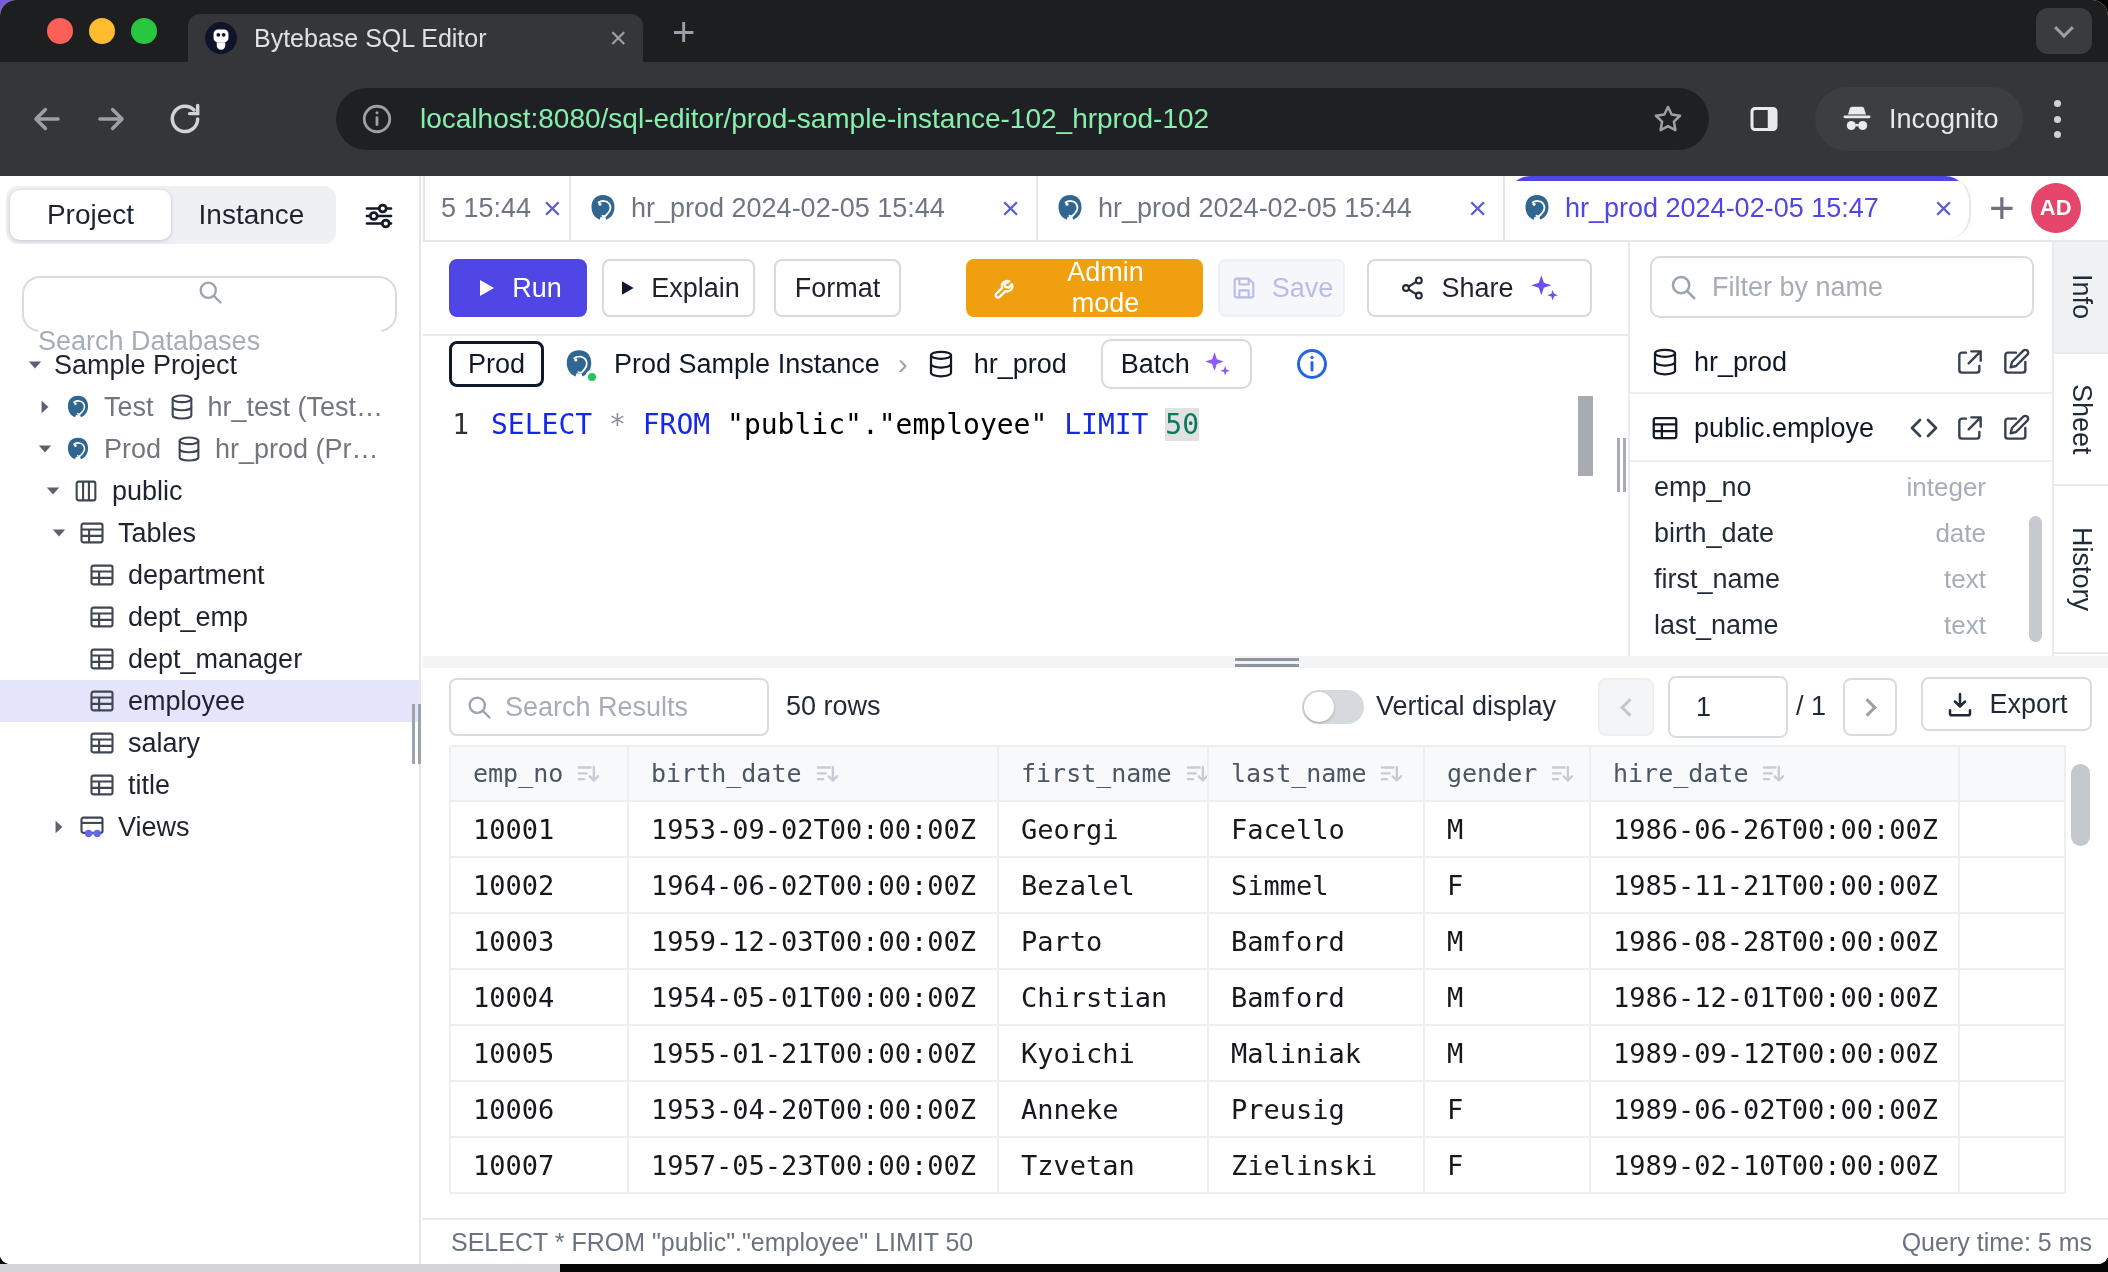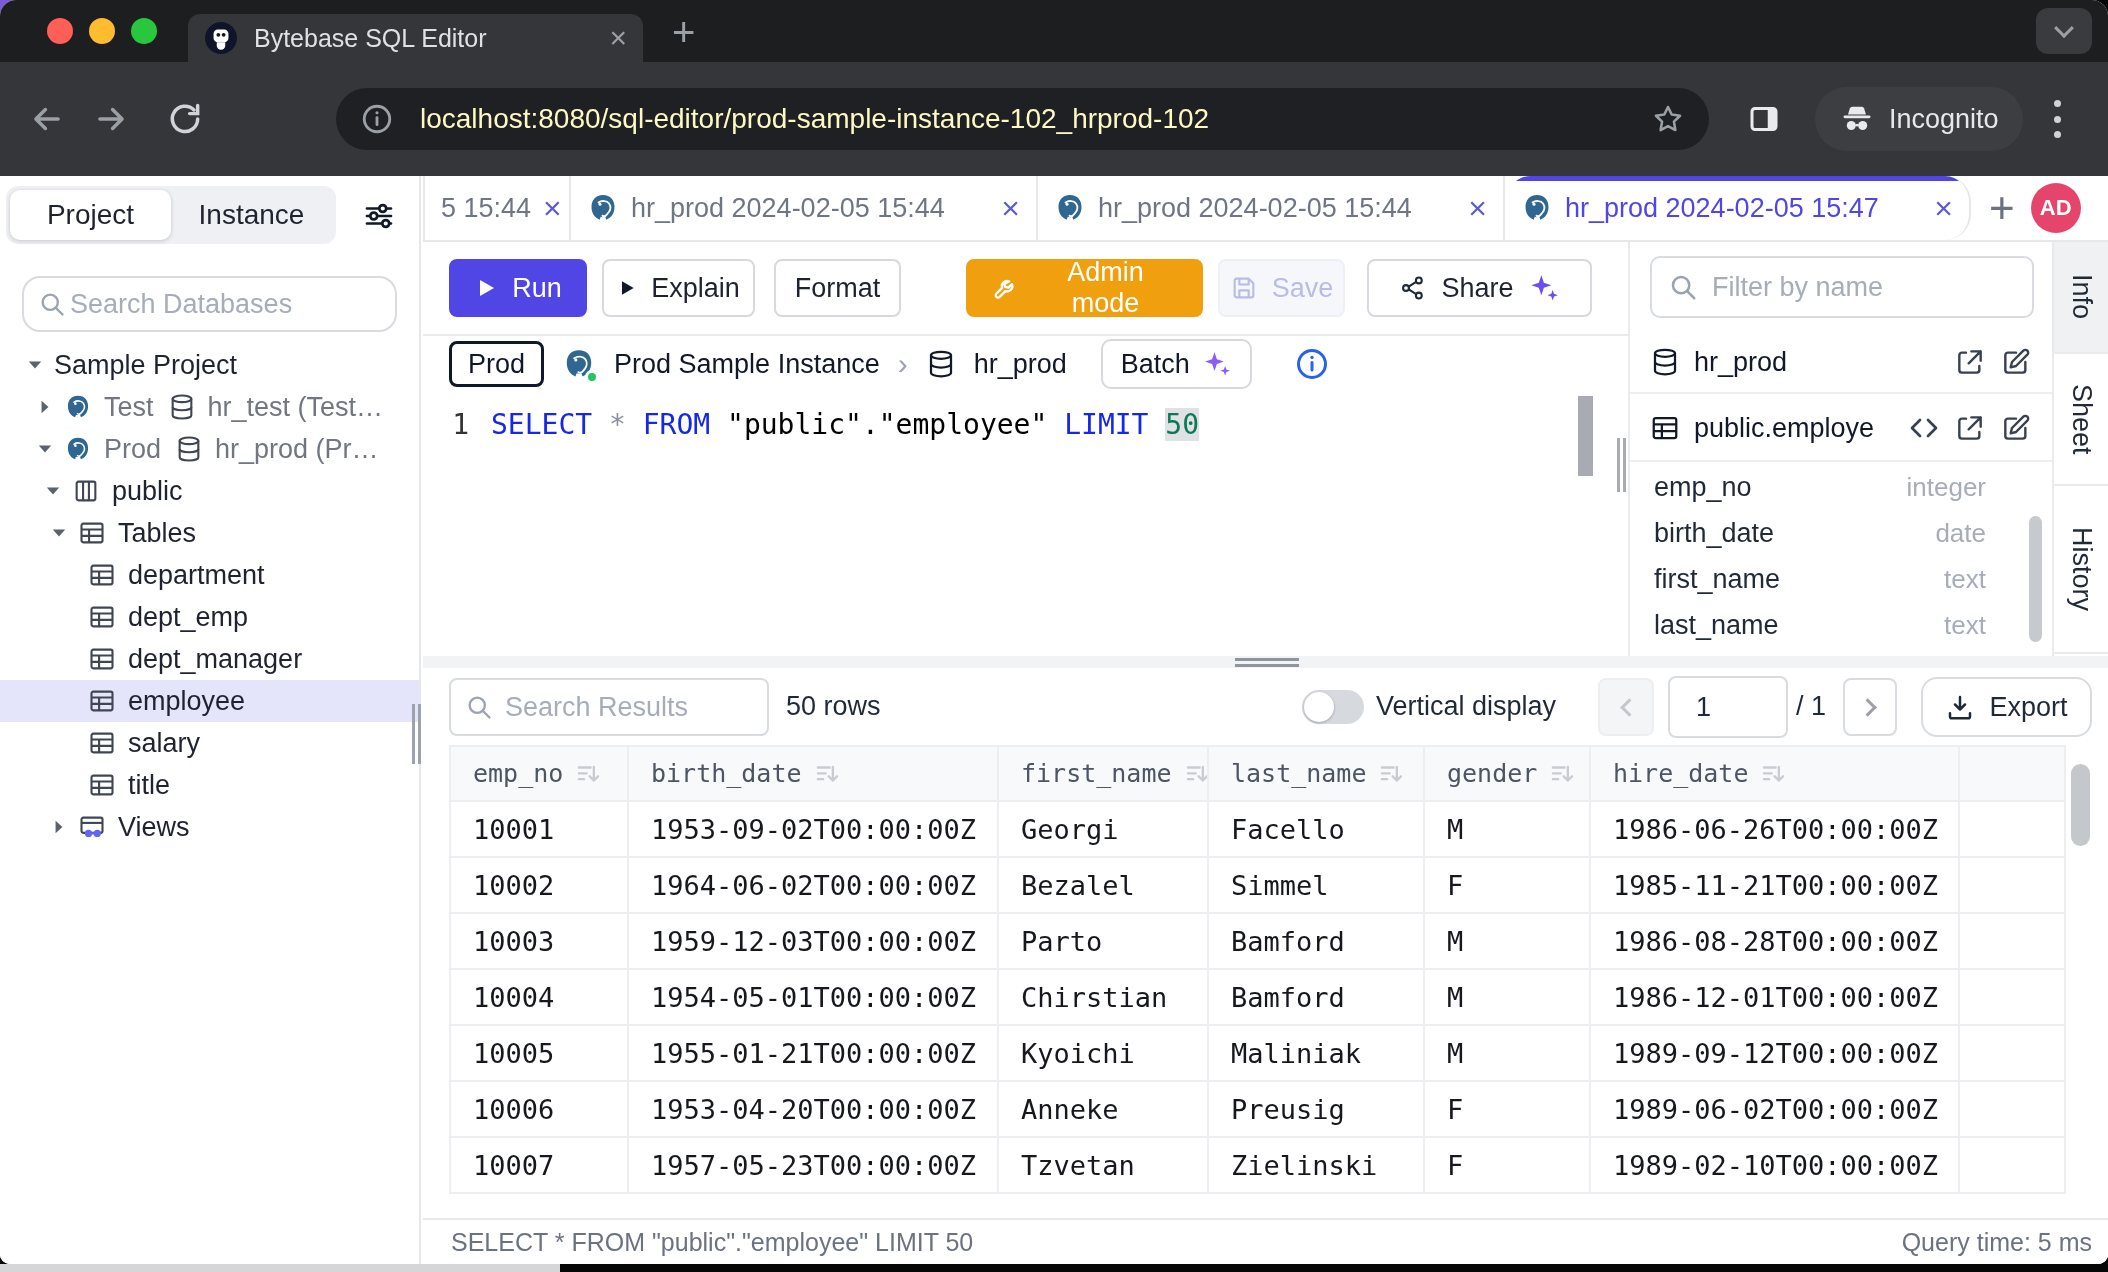--- a/index.html
+++ b/index.html
@@ -19,39 +19,39 @@
   .btab .ttl { color:#dfe1e5; font-size:25px; flex:1; white-space:nowrap; overflow:hidden; }
   .btab .bx { color:#9aa0a6; font-size:30px; line-height:30px; margin-left:10px; }
   .newtab { position:absolute; left:672px; top:12px; color:#9aa0a6; font-size:40px; font-weight:300; line-height:40px; }
   .topchev { position:absolute; right:16px; top:8px; width:56px; height:46px; background:#3a3b3f; border-radius:12px; display:flex; align-items:center; justify-content:center; }
   .chev-d { width:14px; height:14px; border-right:3px solid #9aa0a6; border-bottom:3px solid #9aa0a6; transform:rotate(45deg) translate(-2px,-2px); }
   .chrome-nav { position:absolute; top:62px; left:0; right:0; height:114px; background:#35363a; display:flex; align-items:center; }
   .navic { width:38px; height:38px; flex:0 0 auto; }
   .navic.back { margin-left:28px; } .navic.fwd { margin-left:26px; } .navic.rel { margin-left:36px; }
   .urlpill { position:absolute; left:336px; top:26px; width:1373px; height:62px; background:#1f2023; border-radius:31px; display:flex; align-items:center; padding:0 24px; }
   .urlpill .info-i { width:34px; height:34px; margin-right:26px; flex:0 0 auto; }
-  .urlpill .url { color:#fef9c3; font-size:28px; flex:1; white-space:nowrap; overflow:hidden; }
+  .urlpill .url { color:#86efac; font-size:28px; flex:1; white-space:nowrap; overflow:hidden; }
   .urlpill .star { width:34px; height:34px; flex:0 0 auto; }
   .sidepanel-i { position:absolute; left:1746px; top:39px; width:36px; height:36px; }
   .incog { position:absolute; left:1815px; top:25px; height:64px; padding:0 24px; background:#3c3e42; border-radius:32px; display:flex; align-items:center; gap:14px; }
   .incog svg { width:36px; height:36px; }
   .incog span { color:#e6e8eb; font-size:27px; }
   .dots3 { position:absolute; left:2052px; top:38px; width:10px; height:38px; display:flex; flex-direction:column; justify-content:space-between; align-items:center; }
   .dots3 i { width:7px; height:7px; border-radius:50%; background:#cfd2d6; }
 
   
   .app { position:absolute; top:176px; left:0; right:0; bottom:0; background:#fff; }
 
   
   .sidebar { position:absolute; top:0; left:0; bottom:0; width:421px; border-right:2px solid #e5e7eb; background:#fff; }
   .seg { position:absolute; top:10px; left:6px; width:330px; height:58px; background:#eef0f3; border-radius:12px; display:flex; align-items:center; padding:4px; }
   .seg .opt { flex:1; height:50px; display:flex; align-items:center; justify-content:center; font-size:28px; color:#1f2330; border-radius:10px; }
   .seg .opt.on { background:#fff; box-shadow:0 1px 4px rgba(0,0,0,.18); font-weight:500; }
   .sliders { position:absolute; top:22px; right:22px; width:36px; height:36px; }
-  .sbsearch { position:absolute; top:100px; left:22px; width:375px; height:56px; border:2px solid #d8dbe0; border-radius:18px; display:flex; align-items:center; padding:0 14px; gap:4px; }
+  .sbsearch { position:absolute; top:100px; left:22px; width:375px; height:56px; border:2px solid #d8dbe0; border-radius:18px; display:flex; align-items:center; padding:0 14px; gap:20px;flex-direction:column; }
   .sbsearch svg { width:28px; height:28px; color:#9aa3af; flex:0 0 auto; }
   .sbsearch input { border:0; outline:0; width:100%; font-size:27px; color:#1f2330; font-family:"Liberation Sans",sans-serif; }
   .sbsearch input::placeholder { color:#a6adb9; }
   .tree { position:absolute; top:168px; left:0; right:0; }
   .trow { height:42px; display:flex; align-items:center; font-size:27px; color:#1f2330; white-space:nowrap; overflow:hidden; }
   .trow.sel { background:#e4e5fb; }
   .trow .chev { width:26px; height:26px; margin-right:6px; flex:0 0 auto; display:flex; align-items:center; justify-content:center; }
   .trow .tic { width:28px; height:28px; margin-right:12px; flex:0 0 auto; color:#3f4652; }
   .trow .gray { color:#71767f; }
   .trow .gray + .tic { margin-left:14px; }
@@ -137,21 +137,21 @@
   .vd-toggle { position:absolute; left:879px; top:22px; width:62px; height:34px; border-radius:17px; background:#d6d9de; }
   .vd-toggle i { position:absolute; left:2px; top:2px; width:30px; height:30px; border-radius:50%; background:#fff; box-shadow:0 1px 3px rgba(0,0,0,.25); }
   .vd-label { position:absolute; left:953px; top:0; height:77px; display:flex; align-items:center; font-size:27px; color:#1f2937; }
   .pgr-prev { position:absolute; left:1175px; top:10px; width:56px; height:58px; background:#f4f5f7; border:2px solid #eceef2; border-radius:8px; display:flex; align-items:center; justify-content:center; }
   .pgr-next { position:absolute; left:1420px; top:10px; width:54px; height:58px; background:#fff; border:2px solid #d8dbe0; border-radius:8px; display:flex; align-items:center; justify-content:center; }
   .pch { width:13px; height:13px; border-top:3px solid #9aa0a6; border-right:3px solid #9aa0a6; }
   .pch.l { transform:rotate(-135deg) translate(-2px,2px); border-color:#c3c7cd; }
   .pch.r { transform:rotate(45deg) translate(-2px,2px); }
   .pg-input { position:absolute; left:1245px; top:8px; width:120px; height:62px; border:2px solid #d8dbe0; border-radius:8px; font-size:27px; color:#1f2937; padding-left:26px; outline:0; font-family:"Liberation Sans",sans-serif; }
   .pg-total { position:absolute; left:1373px; top:0; height:77px; display:flex; align-items:center; font-size:27px; color:#1f2937; }
-  .exportbtn { position:absolute; left:1498px; top:9px; width:171px; height:60px; border:2px solid #d8dbe0; border-radius:16px; background:#fff; display:flex; align-items:center; justify-content:center; gap:14px; font-size:27px; color:#1f2937; }
+  .exportbtn { position:absolute; left:1498px; top:9px; width:171px; height:54px; border:2px solid #d8dbe0; border-radius:8px; background:#fff; display:flex; align-items:center; justify-content:center; gap:14px; font-size:27px; color:#1f2937; }
   .exportbtn svg { width:30px; height:30px; }
 
   .res-table { position:absolute; left:26px; top:77px; width:1615px; border-collapse:collapse; table-layout:fixed; font-family:"DejaVu Sans Mono", monospace; }
   .res-table th, .res-table td { border:2px solid #eceef2; overflow:hidden; white-space:nowrap; }
   .res-table th { height:55px; background:#f8f9fb; font-weight:400; font-size:25px; color:#4b5563; text-align:left; padding:0 0 0 22px; }
   .res-table th .hwrap { display:flex; align-items:center; gap:12px; }
   .res-table th svg { width:26px; height:26px; flex:0 0 auto; }
   .res-table td { height:56px; font-size:27px; color:#16181d; padding:0 0 0 22px; }
   .tbl-scroll { position:absolute; right:18px; top:96px; width:19px; height:82px; border-radius:10px; background:#c4c7cc; }
 

